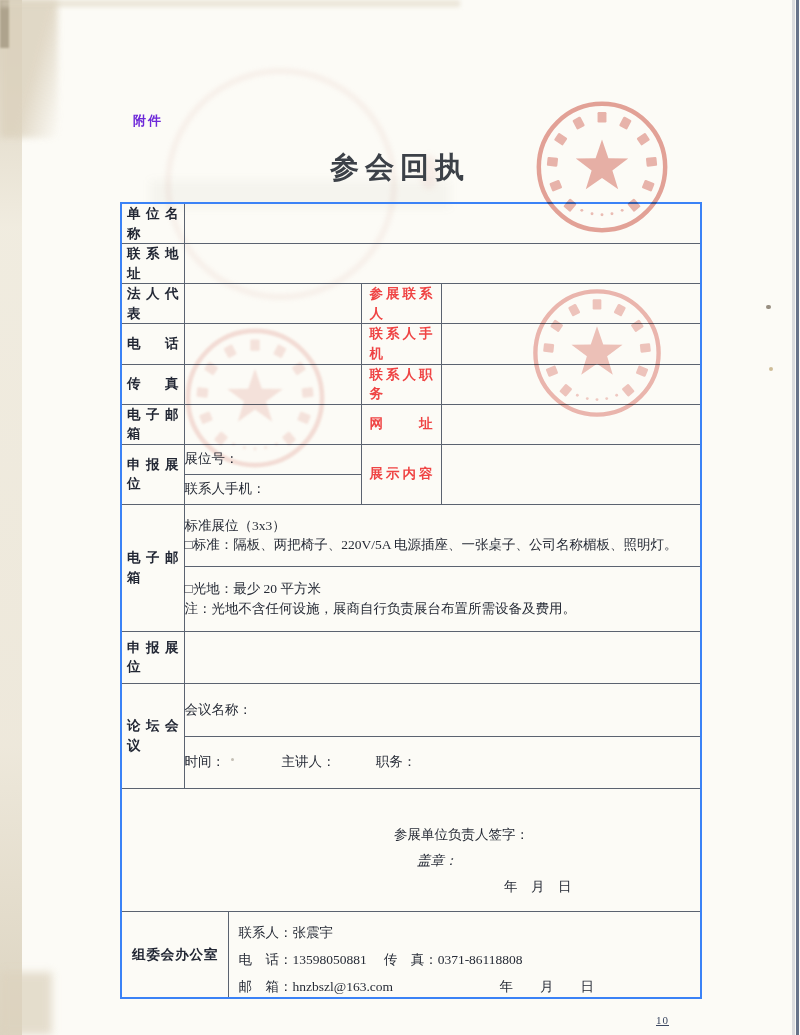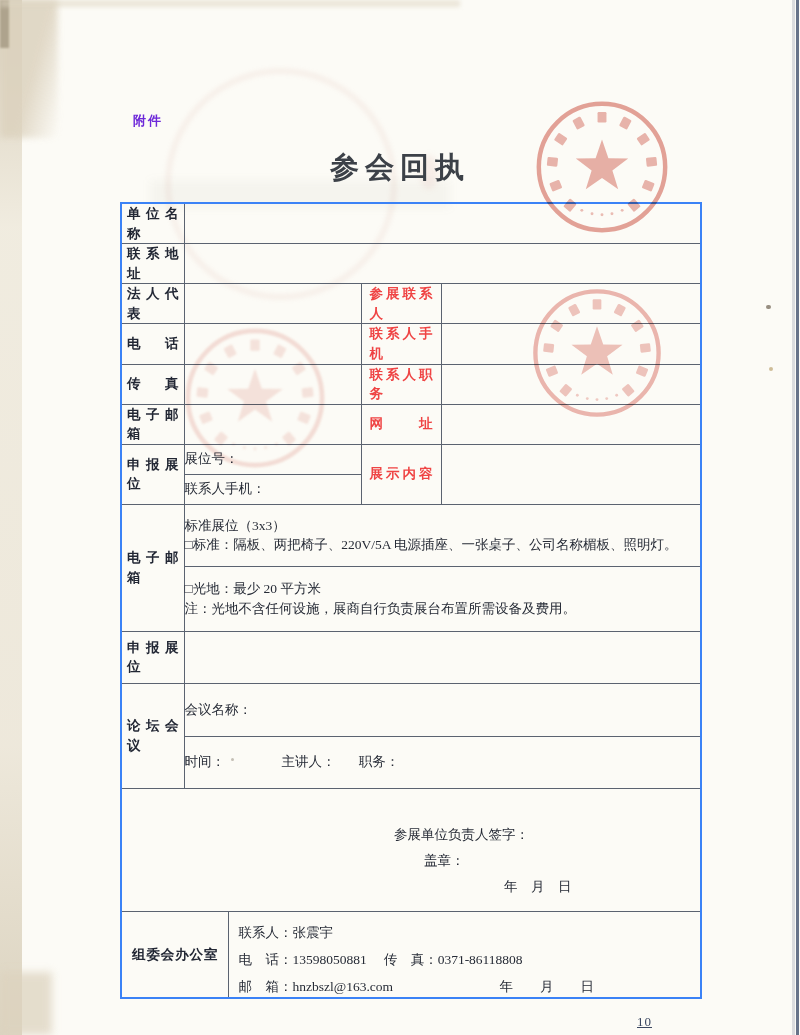--- a/index.html
+++ b/index.html
@@ -39,38 +39,38 @@
     font-size:13.5px;line-height:1.45;padding:0;}
   table.form{border:2px solid #3b82f6;}
   .j{display:block;text-align:justify;text-align-last:justify;padding:0 5px;font-weight:600;color:#222734;}
   .jd{display:block;text-align:justify;text-align-last:justify;padding:0 8px;font-weight:600;color:#ef4444;}
   td.cnt{padding-left:8px;}
   td.cnt div{}
   .r1{height:35px;}.r2{height:31px;}.r3{height:30px;}.r4{height:35px;}.r5{height:35px;}
   .r6{height:30px;}.r7a{height:30px;}.r7b{height:30px;}.r8a{height:62px;}.r8b{height:65px;}
   .r9{height:52px;}.r10a{height:53px;}.r10b{height:52px;}.r11{height:123px;}.r12{height:87px;}
   td.top8{vertical-align:top;padding-top:5px;}
-  .gap1{margin-right:53px;}.gap2{margin-right:20px;}
+  .gap1{margin-right:53px;}.gap2{margin-right:37px;}
   
   td.sigcell{position:relative;}
   .sig1{position:absolute;left:272px;top:36px;}
-  .sig2{position:absolute;left:302px;top:62px;}
+  .sig2{position:absolute;left:295px;top:62px;font-style:italic;}
   .sig3{position:absolute;left:382px;top:88px;}
   
   td.comcell{position:relative;padding:0;}
   .com-line{position:absolute;left:10px;white-space:nowrap;}
   .com1{top:11px;}.com2{top:38px;}.com3{top:65px;}
   .com-date{position:absolute;left:271px;top:65px;}
   
   .stamp{position:absolute;pointer-events:none;mix-blend-mode:multiply;}
   .stamp-tr{left:504px;top:86px;width:196px;height:162px;color:#d0584a;opacity:.55;filter:blur(.5px);}
   .stamp-mr{left:518px;top:274px;width:158px;height:158px;color:#d66155;opacity:.45;filter:blur(.6px);}
   .stamp-ml{left:169px;top:312px;width:172px;height:172px;color:#d87c6f;opacity:.24;filter:blur(1.2px);}
   
-  .pageno{position:absolute;left:637px;top:1014px;font-size:13px;color:#3a4660;letter-spacing:1px;text-decoration:underline;}
+  .pageno{position:absolute;left:656px;top:1014px;font-size:11px;color:#3a4660;letter-spacing:1px;text-decoration:underline;}
 </style>
 </head>
 <body>
 
 <div class="edge-left"></div>
 <div class="corner-tl"></div>
 <div class="corner-tl-dark"></div>
 <div class="corner-bl"></div>
 <div class="edge-top"></div>
 <div class="edge-right-soft"></div>

